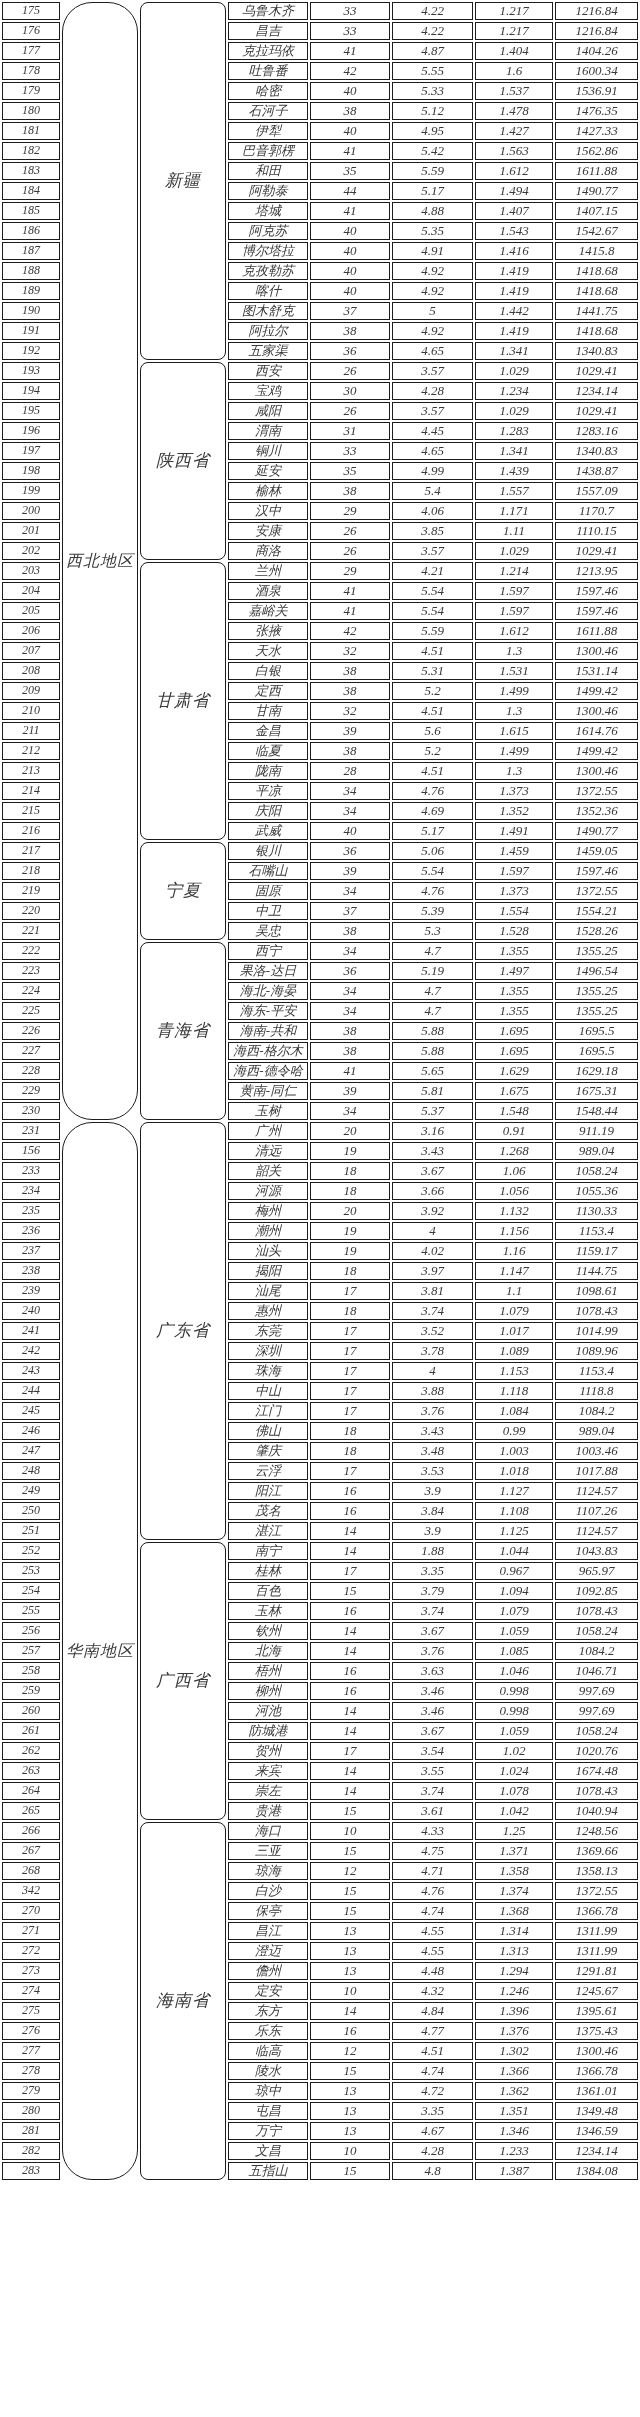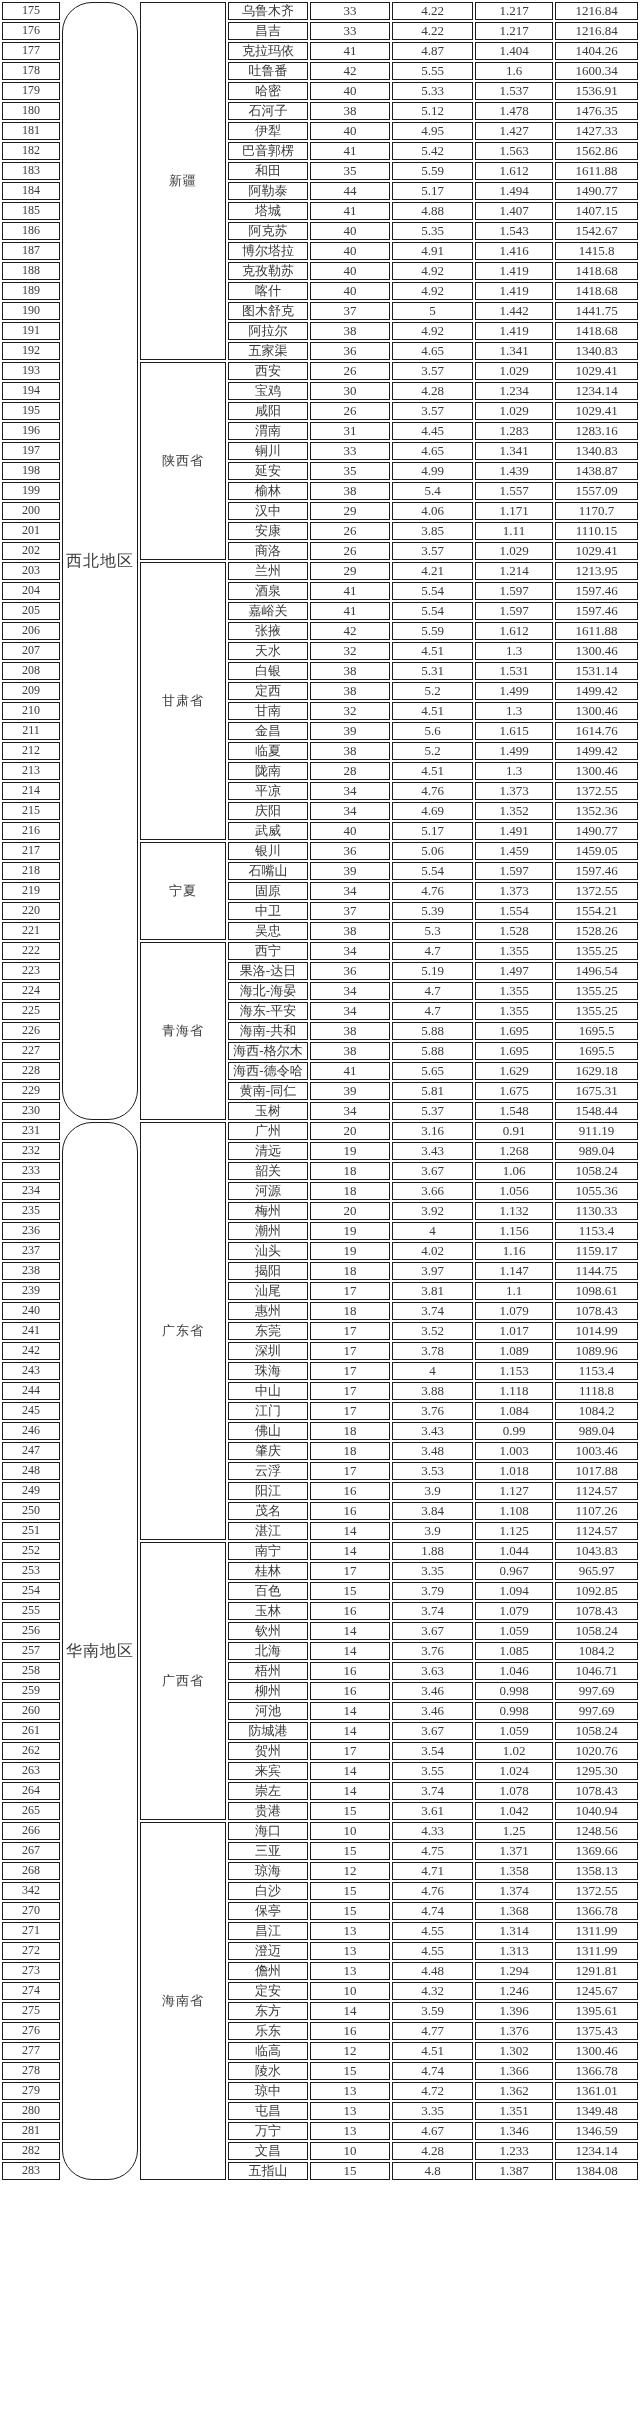--- a/index.html
+++ b/index.html
@@ -13,36 +13,37 @@
     width:640px;
     font-family:"Liberation Serif","DejaVu Serif",serif;
     color:var(--text-color);
   }
   table[data-name="region-city-table"]{
     width:640px;
     table-layout:fixed;
     border-collapse:separate;
     border-spacing:2px;
     margin:0;
+    font-style:italic;
   }
   td{
     border:1px solid var(--border-color);
     background:var(--bg-color);
     text-align:center;
     vertical-align:middle;
     height:18px;
     padding:0 2px;
     font-size:13px;
     line-height:1.15;
     overflow:hidden;
     white-space:nowrap;
   }
   td.row-no{font-size:12px;}
   td.region{font-size:16px;letter-spacing:1px;border-radius:30px;}
-  td.province{font-size:13px;letter-spacing:1px;}
+  td.province{font-size:17px;letter-spacing:1px;border-radius:8px;}
   td.city{font-size:13px;}
   td.val{font-size:13px;}
 </style>
 </head>
 <body>
 
 <table data-name="region-city-table">
   <colgroup>
     <col style="width:58px">
     <col style="width:76px">
@@ -512,21 +513,21 @@
         <td data-name="row-number-cell" class="row-no">231</td>
         <td data-name="region-cell" class="region" rowspan="53">华南地区</td>
         <td data-name="province-cell" class="province" rowspan="21">广东省</td>
         <td data-name="city-cell" class="city">广州</td>
         <td data-name="value-cell" class="val">20</td>
         <td data-name="value-cell" class="val">3.16</td>
         <td data-name="value-cell" class="val">0.91</td>
         <td data-name="value-cell" class="val">911.19</td>
       </tr>
       <tr data-name="table-row">
-        <td data-name="row-number-cell" class="row-no">232</td>
+        <td data-name="row-number-cell" class="row-no">156</td>
         <td data-name="city-cell" class="city">清远</td>
         <td data-name="value-cell" class="val">19</td>
         <td data-name="value-cell" class="val">3.43</td>
         <td data-name="value-cell" class="val">1.268</td>
         <td data-name="value-cell" class="val">989.04</td>
       </tr>
       <tr data-name="table-row">
         <td data-name="row-number-cell" class="row-no">233</td>
         <td data-name="city-cell" class="city">韶关</td>
         <td data-name="value-cell" class="val">18</td>
@@ -766,21 +767,21 @@
         <td data-name="value-cell" class="val">3.54</td>
         <td data-name="value-cell" class="val">1.02</td>
         <td data-name="value-cell" class="val">1020.76</td>
       </tr>
       <tr data-name="table-row">
         <td data-name="row-number-cell" class="row-no">263</td>
         <td data-name="city-cell" class="city">来宾</td>
         <td data-name="value-cell" class="val">14</td>
         <td data-name="value-cell" class="val">3.55</td>
         <td data-name="value-cell" class="val">1.024</td>
-        <td data-name="value-cell" class="val">1295.30</td>
+        <td data-name="value-cell" class="val">1674.48</td>
       </tr>
       <tr data-name="table-row">
         <td data-name="row-number-cell" class="row-no">264</td>
         <td data-name="city-cell" class="city">崇左</td>
         <td data-name="value-cell" class="val">14</td>
         <td data-name="value-cell" class="val">3.74</td>
         <td data-name="value-cell" class="val">1.078</td>
         <td data-name="value-cell" class="val">1078.43</td>
       </tr>
       <tr data-name="table-row">
@@ -861,21 +862,21 @@
         <td data-name="city-cell" class="city">定安</td>
         <td data-name="value-cell" class="val">10</td>
         <td data-name="value-cell" class="val">4.32</td>
         <td data-name="value-cell" class="val">1.246</td>
         <td data-name="value-cell" class="val">1245.67</td>
       </tr>
       <tr data-name="table-row">
         <td data-name="row-number-cell" class="row-no">275</td>
         <td data-name="city-cell" class="city">东方</td>
         <td data-name="value-cell" class="val">14</td>
-        <td data-name="value-cell" class="val">3.59</td>
+        <td data-name="value-cell" class="val">4.84</td>
         <td data-name="value-cell" class="val">1.396</td>
         <td data-name="value-cell" class="val">1395.61</td>
       </tr>
       <tr data-name="table-row">
         <td data-name="row-number-cell" class="row-no">276</td>
         <td data-name="city-cell" class="city">乐东</td>
         <td data-name="value-cell" class="val">16</td>
         <td data-name="value-cell" class="val">4.77</td>
         <td data-name="value-cell" class="val">1.376</td>
         <td data-name="value-cell" class="val">1375.43</td>

